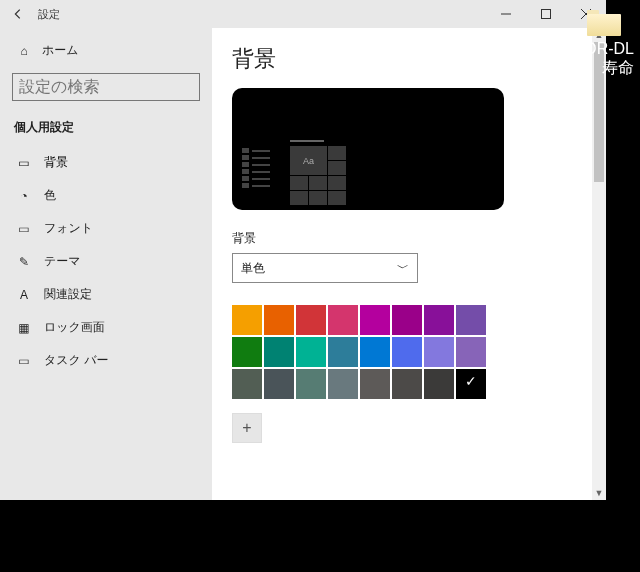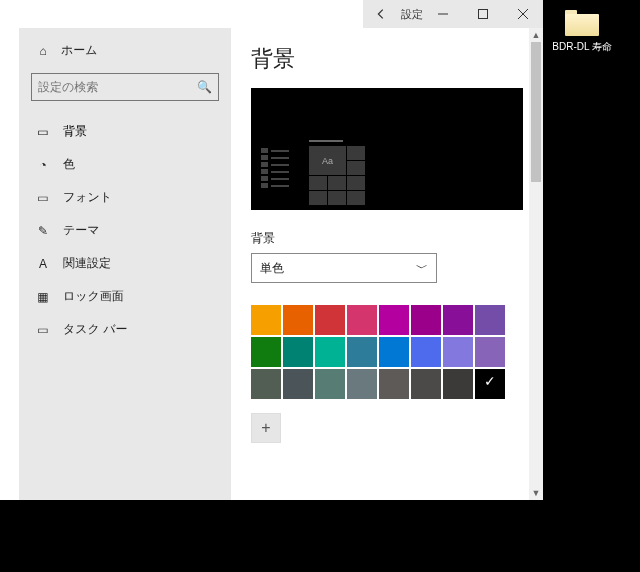--- a/index.html
+++ b/index.html
@@ -1,61 +1,61 @@
 <!DOCTYPE html>
 <html><head>
 <meta charset="utf-8">
 <style>
   * { margin: 0; padding: 0; box-sizing: border-box; font-family: "Yu Gothic UI", "Segoe UI", sans-serif; }
   body { width: 640px; height: 572px; background: #000; overflow: hidden; position: relative; }
   .window {
-    position: absolute; left: 0; top: 0; width: 543px; height: 500px;
-    background: #fff; display: flex; flex-direction: column; align-items: flex-end;
+    position: absolute; left: 0; top: 0; width: 606px; height: 500px;
+    background: #fff; display: flex; flex-direction: column;
   }
   .titlebar {
     height: 28px; background: #e8e8e8; display: flex; align-items: center;
     padding-left: 6px; color: #333; font-size: 11px;
   }
   .back-btn { width: 24px; display:flex; align-items:center; justify-content:center; height:100%; }
   .titlebar-title { margin-left: 8px; }
   .winbtns { margin-left: auto; display: flex; }
   .winbtn { width: 40px; height: 28px; display:flex; align-items:center; justify-content:center; color:#333; }
   .body { flex: 1; display: flex; overflow: hidden; }
   .sidebar {
     width: 212px; background: #e8e8e8; display: flex; flex-direction: column;
     padding: 8px 12px; font-size: 12px; color: #222;
   }
   .home-row { display:flex; align-items:center; gap:10px; padding:6px 4px; margin-bottom:8px; }
   .search {
     display:flex; align-items:center; border:1px solid #777; height:28px;
     padding:0 6px; background:#e8e8e8; color:#555; margin-bottom:14px;
   }
   .search input {
-    flex:1; border:0; background:transparent; outline:none; font-size:12px; color:#000000;
+    flex:1; border:0; background:transparent; outline:none; font-size:16px; color:#000000;
   }
   .section-h { font-weight:600; font-size:12px; margin:4px 0 10px 2px; }
   .nav-item {
     display:flex; align-items:center; gap:12px; padding:8px 4px; cursor:default;
   }
   .nav-item.selected { color:#000; }
   .nav-ico { width:16px; display:inline-flex; justify-content:center; }
   .content {
     flex:1; background:#fff; position:relative; overflow:hidden;
     padding: 16px 20px 0 20px; color:#222;
   }
   .scrollbar {
     position:absolute; right:0; top:0; width:14px; height:100%; background:#f0f0f0;
     display:flex; flex-direction:column;
   }
   .sb-btn { height:14px; display:flex; align-items:center; justify-content:center; color:#666; font-size:9px;}
   .sb-track { flex:1; position:relative; }
   .sb-thumb { position:absolute; left:2px; right:2px; top:0; height:140px; background:#c2c2c2; }
   .page-title { font-size:22px; font-weight:400; margin-bottom:14px; }
   .preview {
-    width: 272px; height:122px; background:#000; position:relative; margin-bottom:20px;
+    width: 272px; height:122px; background:#000; position:relative; margin-bottom:20px;border-radius:10px;
   }
   .pv-list { position:absolute; left:10px; top:60px; display:flex; flex-direction:column; gap:2px;}
   .pv-list .r { display:flex; align-items:center; gap:3px;}
   .pv-list .sq { width:7px; height:5px; background:#444;}
   .pv-list .ln { width:18px; height:2px; background:#444;}
   .tiles { position:absolute; left:58px; top:52px; }
   .tiles .topbar { width:34px; height:2px; background:#666; margin-bottom:4px;}
   .tiles-grid { display:grid; grid-template-columns:repeat(3,18px); grid-auto-rows:14px; gap:1px; }
   .tiles-grid div { background:#3a3a3a; }
   .tiles-grid .big { grid-column:span 2; grid-row:span 2; display:flex; align-items:center; justify-content:center; color:#aaa; font-size:9px;}
@@ -70,22 +70,22 @@
     content:"✓"; position:absolute; color:#fff; font-size:14px; top:4px; left:9px;
   }
   .custom-row { display:flex; align-items:center; gap:12px; margin-bottom:20px;}
   .plus-btn {
     width:30px; height:30px; background:#e6e6e6; display:flex; align-items:center;
     justify-content:center; font-size:16px; color:#555; border:1px solid #ddd;
   }
   .custom-label { font-size:12px; }
   .section2 { font-size:16px; margin-top:4px; }
   .desktop-icon {
-    position:absolute; left:552px; top:10px; width:60px; text-align:right; color:#fff;
-    font-size:10px;
+    position:absolute; left:574px; top:10px; width:60px; text-align:right; color:#fff;
+    font-size:16px;
   }
   .folder {
     width:34px; height:26px; margin:0 auto 4px auto; position:relative;
   }
   .folder::before {
     content:""; position:absolute; left:0; top:0; width:12px; height:6px;
     background:#f5e7b8; border-radius:1px 1px 0 0;
   }
   .folder::after {
     content:""; position:absolute; left:0; top:4px; width:34px; height:22px;
@@ -125,20 +125,21 @@
   <div class="body">
     <div class="sidebar">
       <div class="home-row">
         <span class="nav-ico">⌂</span>
         <span>ホーム</span>
       </div>
       <div class="search">
         <input placeholder="設定の検索" style="">
         <span style="color:#666;">🔍</span>
       </div>
+      <div class="section-h">個人用設定</div>
 
       <div class="nav-item selected">
         <span class="nav-ico">▭</span>
         <span>背景</span>
       </div>
       <div class="nav-item">
         <span class="nav-ico">◔</span>
         <span>色</span>
       </div>
       <div class="nav-item">

